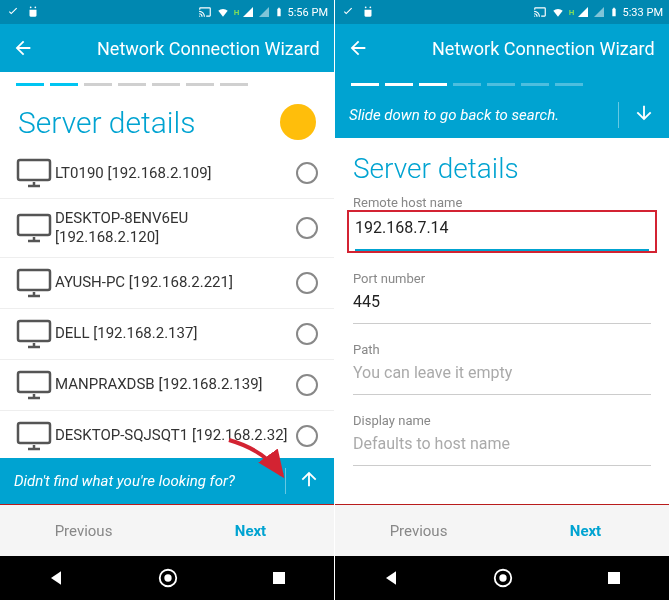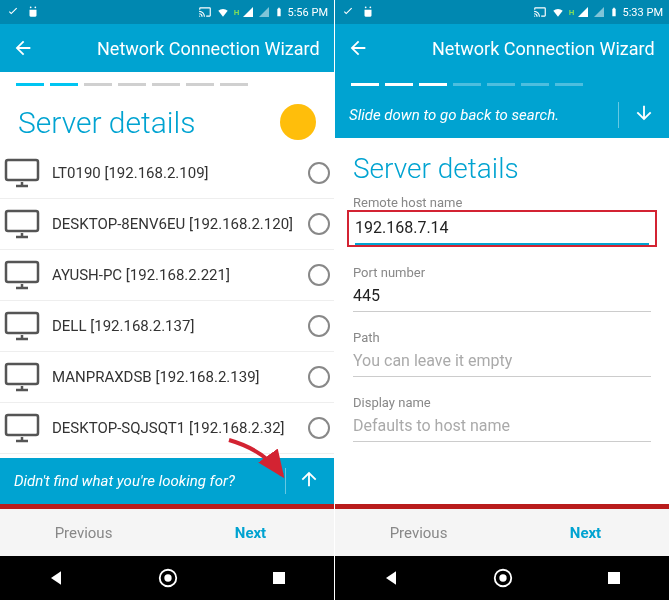--- a/index.html
+++ b/index.html
@@ -28,44 +28,44 @@
 .stepbar.blue-bg .step { background: rgba(255,255,255,0.3); }
 .stepbar.blue-bg .step.active { background: #fff; }
 
 
 .heading-row { display: flex; align-items: center; padding: 12px 18px 8px 18px; }
 .heading { font-size: 30px; color: #00a3d1; font-weight: 300; }
 .fab { width: 36px; height: 36px; border-radius: 50%; background: #ffbe0b; margin-left: auto; }
 
 
 .serverlist { flex: 1; overflow: hidden; }
-.server-item { display: flex; align-items: center; padding: 10px 4px; border-bottom: 1px solid #eee; gap: 12px; }
+.server-item { display: flex; align-items: center; padding: 10px 16px; border-bottom: 1px solid #eee; gap: 3px; }
 .server-icon { width: 36px; height: 30px; }
 .server-label { flex: 1; font-size: 15px; color: #333; line-height: 1.25; }
 .radio { width: 22px; height: 22px; border: 2px solid #888; border-radius: 50%; }
 
 
 .hintbar { background: #00a3d1; color: #fff; display: flex; align-items: center; padding: 10px 14px; font-style: italic; font-size: 15px; }
 .hintbar .arrow { margin-left: auto; border-left: 1px solid rgba(255,255,255,0.4); padding-left: 12px; }
 .hintbar.with-arrow-down .arrow { border-left: 1px solid rgba(255,255,255,0.4); padding-left: 14px; }
 
 .red-arrow { position: absolute; bottom: 115px; right: 40px; pointer-events: none; }
 
 
 .form { flex: 1; padding: 0 18px; overflow: hidden; }
 .field { margin-bottom: 18px; }
 .field-label { font-size: 13px; color: #888; margin-bottom: 6px; }
-.field-value { font-size: 16px; color: #222; padding-bottom: 6px; border-bottom: 1px solid #ccc; }
+.field-value { font-size: 16px; color: #222; padding-bottom: 12px; border-bottom: 1px solid #ccc; }
 .field-placeholder { color: #aaa; }
 .field.highlighted { position: relative; }
 .field.highlighted .field-value { border-bottom: 2px solid #00a3d1; }
 .highlight-box { border: 2px solid #d32332; padding: 6px 6px 0 6px; margin: -6px -6px 0 -6px; }
 
 
-.bottomnav { height: 52px; background: #f5f5f5; display: flex; border-top: 5px solid #b91c1c; }
+.bottomnav { height: 52px; background: #f5f5f5; display: flex; border-top: 1px solid #b91c1c; }
 .bottomnav .btn { flex: 1; display: flex; align-items: center; justify-content: center; font-size: 15px; color: #888; }
 .bottomnav .btn.primary { color: #00a3d1; font-weight: 700; }
 
 
 .androidnav { height: 44px; background: #000; display: flex; align-items: center; justify-content: space-around; }
 
 .heading2 { font-size: 28px; color: #00a3d1; font-weight: 300; padding: 14px 18px 10px 18px; }
 </style>
 </head>
 <body>

